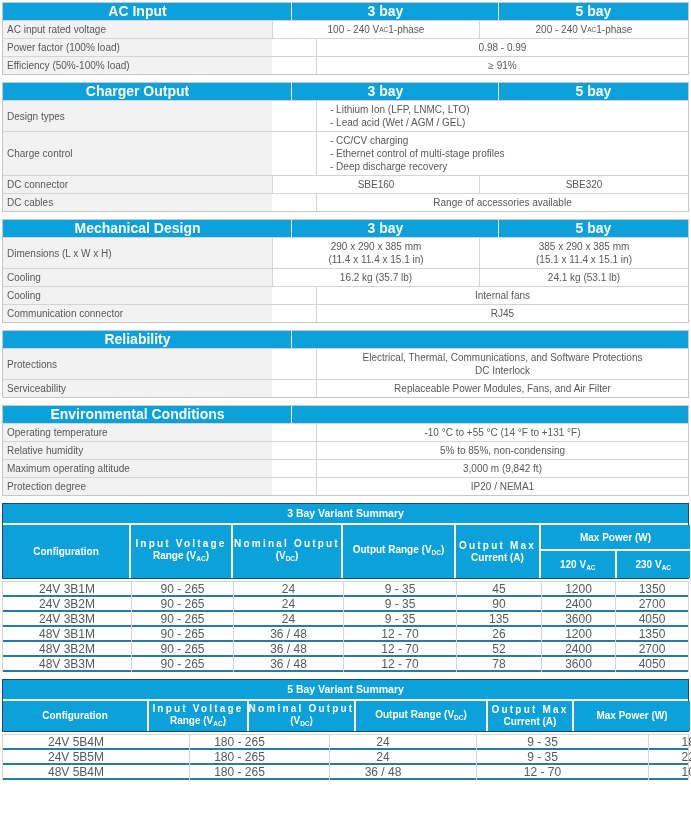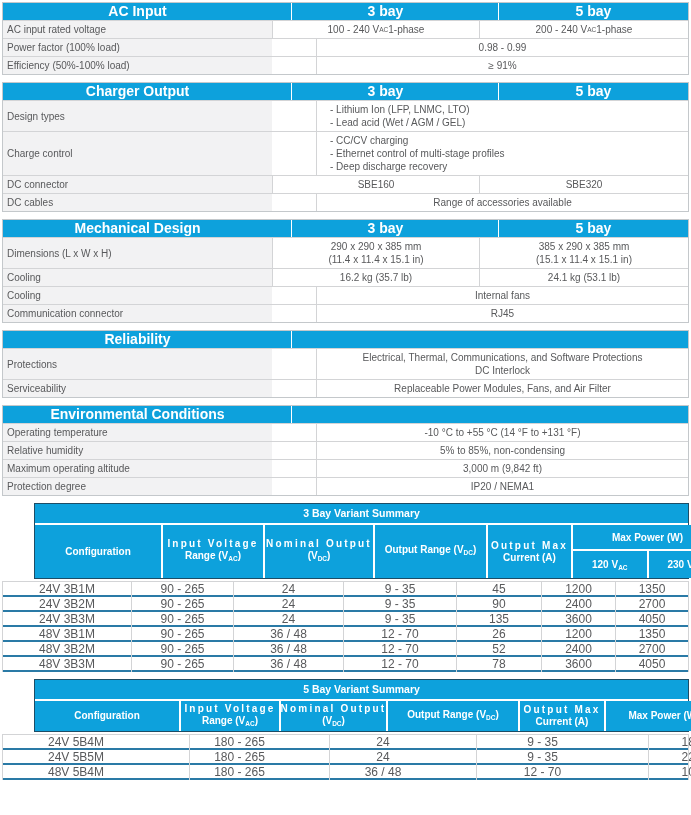--- a/index.html
+++ b/index.html
@@ -24,21 +24,21 @@
   .sp-head .hc + .hc{border-left:1px solid #fff;margin-left:19px;}
   .sp-row{display:grid;grid-template-columns:269px 207px 1fr;border-top:1px solid var(--bl);min-height:16px;}
   .sp-label{background:var(--label-bg);padding:1px 4px;font-size:10px;color:var(--txt);display:flex;align-items:center;line-height:13px;}
   .sp-val{border-left:1px solid var(--bl);font-size:10px;color:var(--txt);display:flex;align-items:center;justify-content:center;text-align:center;padding:2px 13px;line-height:13px;}
   .sp-val.span2{grid-column:2/4;margin-left:44px;}
   .sp-val.left{justify-content:flex-start;text-align:left;}
   sub{font-size:6.5px;vertical-align:-1.5px;letter-spacing:0;}
 
   
   .vt{margin-bottom:7px;}
-  .vt-headwrap{border:1px solid var(--dark);background:#fff;margin-left:32px;}
+  .vt-headwrap{border:1px solid var(--dark);background:#fff;}
   .vt-title{background:var(--accent);color:#fff;font-weight:bold;font-size:10.5px;text-align:center;height:19px;line-height:19px;margin-bottom:2px;}
   .vt-head{display:grid;column-gap:2px;background:#fff;}
   .vt-head.b3{grid-template-columns:126px 100px 108px 111px 83px 149px;height:53px;}
   .vt-head.b5{grid-template-columns:144px 98px 105px 130px 84px 116px;height:30px;}
   .vh{background:var(--accent);color:#fff;font-weight:bold;font-size:10px;display:flex;flex-direction:column;align-items:center;justify-content:center;text-align:center;line-height:12px;}
   .vh .ls{letter-spacing:2.2px;white-space:nowrap;}
   .vh-mp{display:flex;flex-direction:column;background:#fff;}
   .vh-mp-top{background:var(--accent);flex:0 0 24px;display:flex;align-items:center;justify-content:center;color:#fff;font-weight:bold;font-size:10px;}
   .vh-mp-sub{flex:1;margin-top:2px;display:grid;grid-template-columns:1fr 1fr;column-gap:2px;}
   .vh-mp-sub > div{background:var(--accent);color:#fff;font-weight:bold;font-size:10px;display:flex;align-items:center;justify-content:center;}

